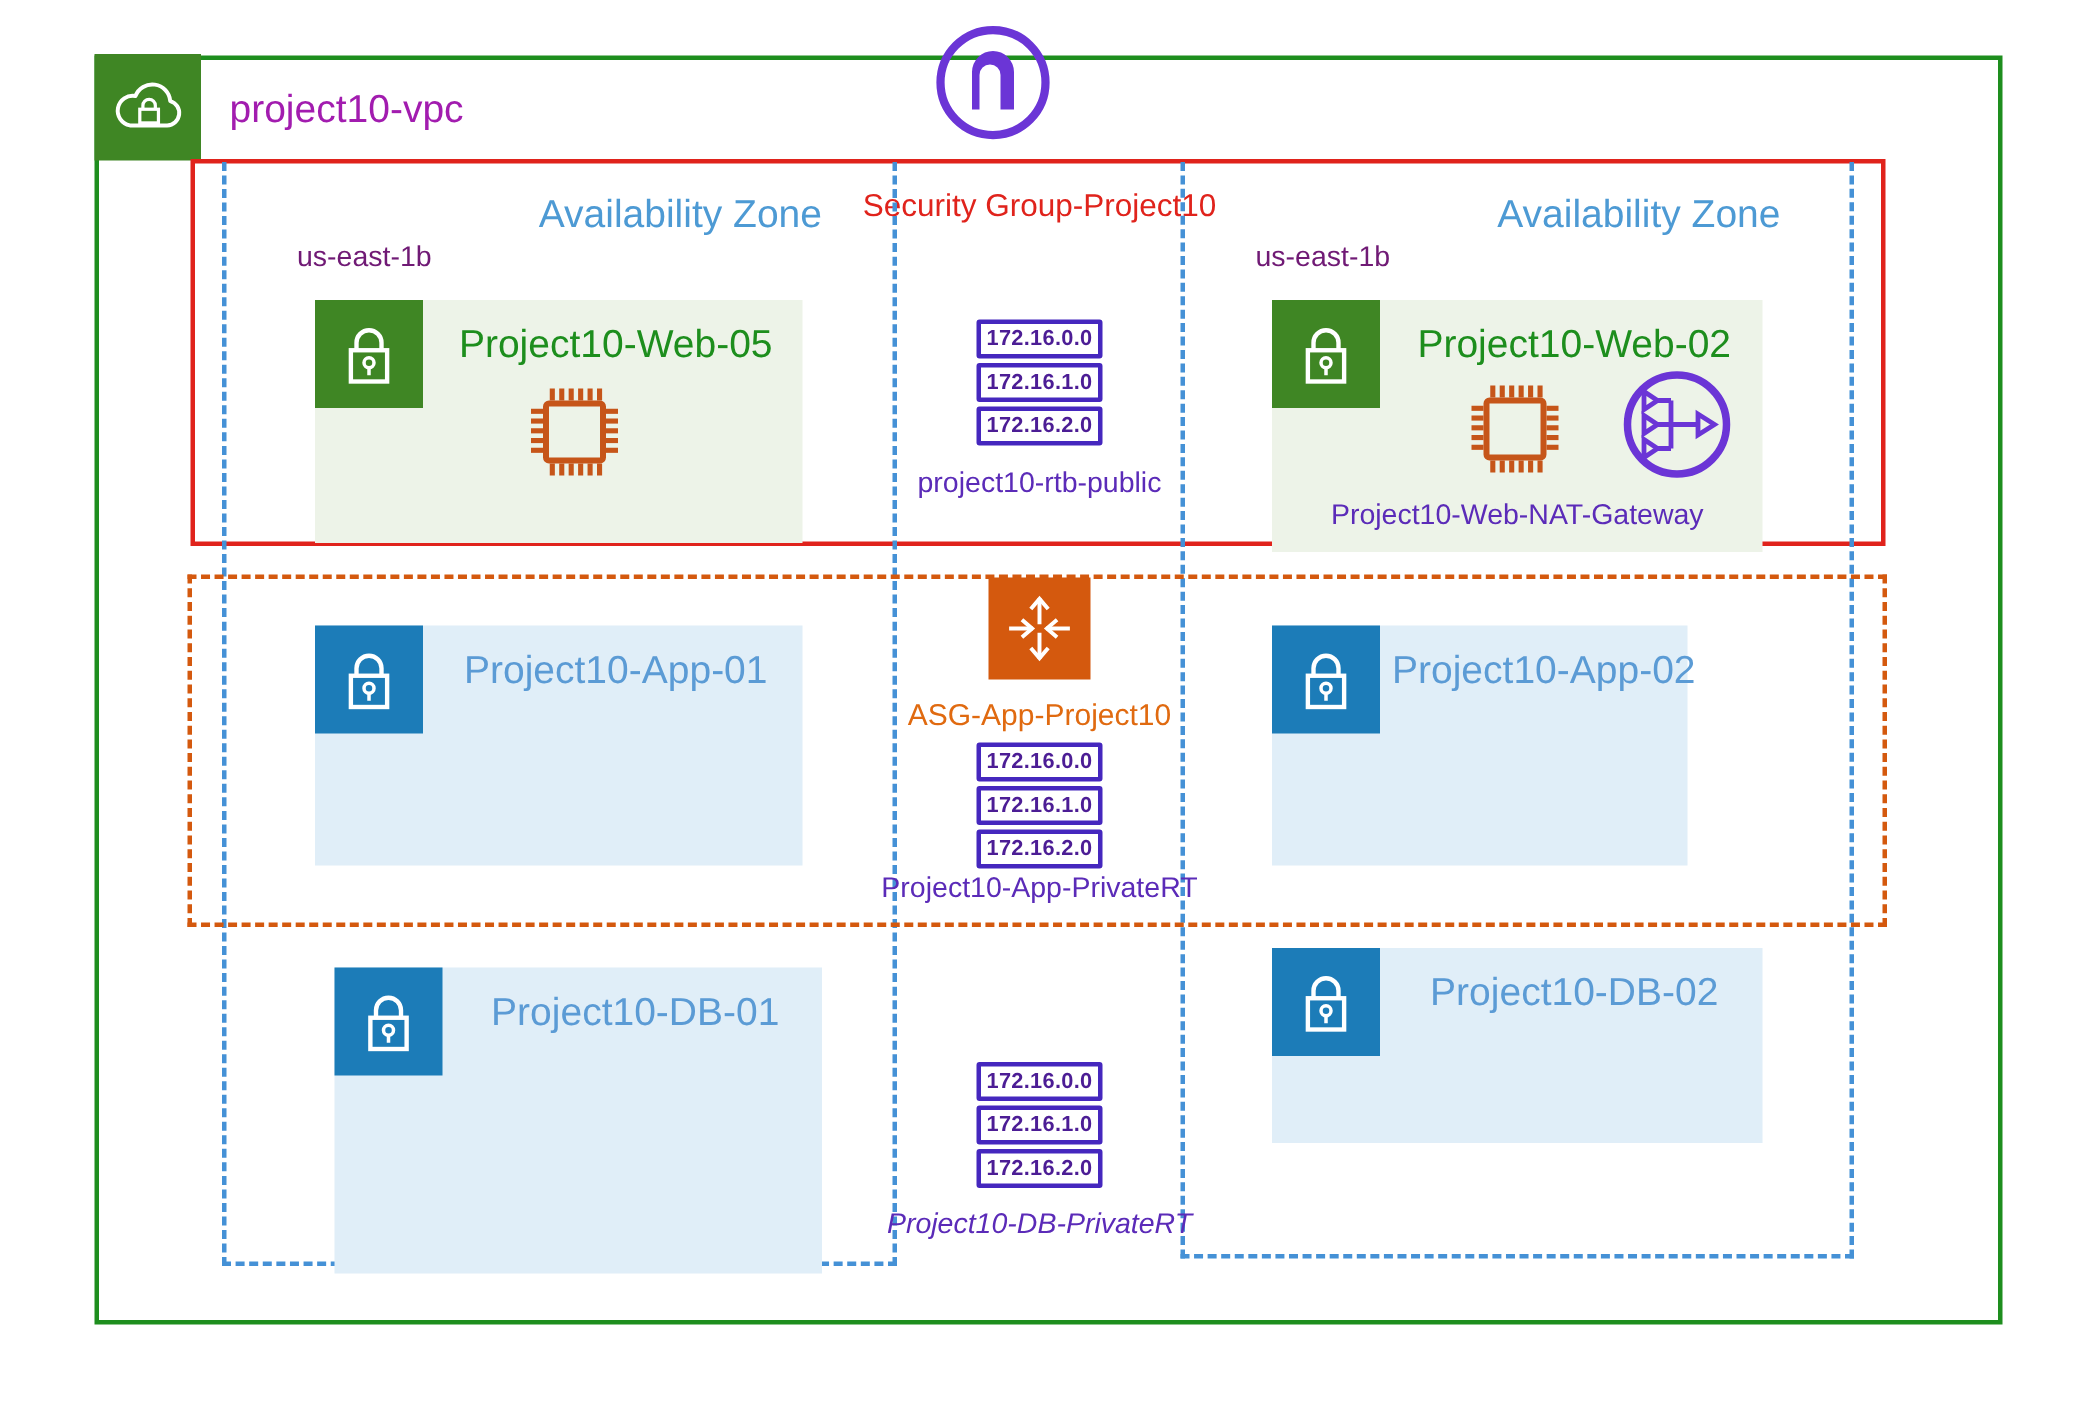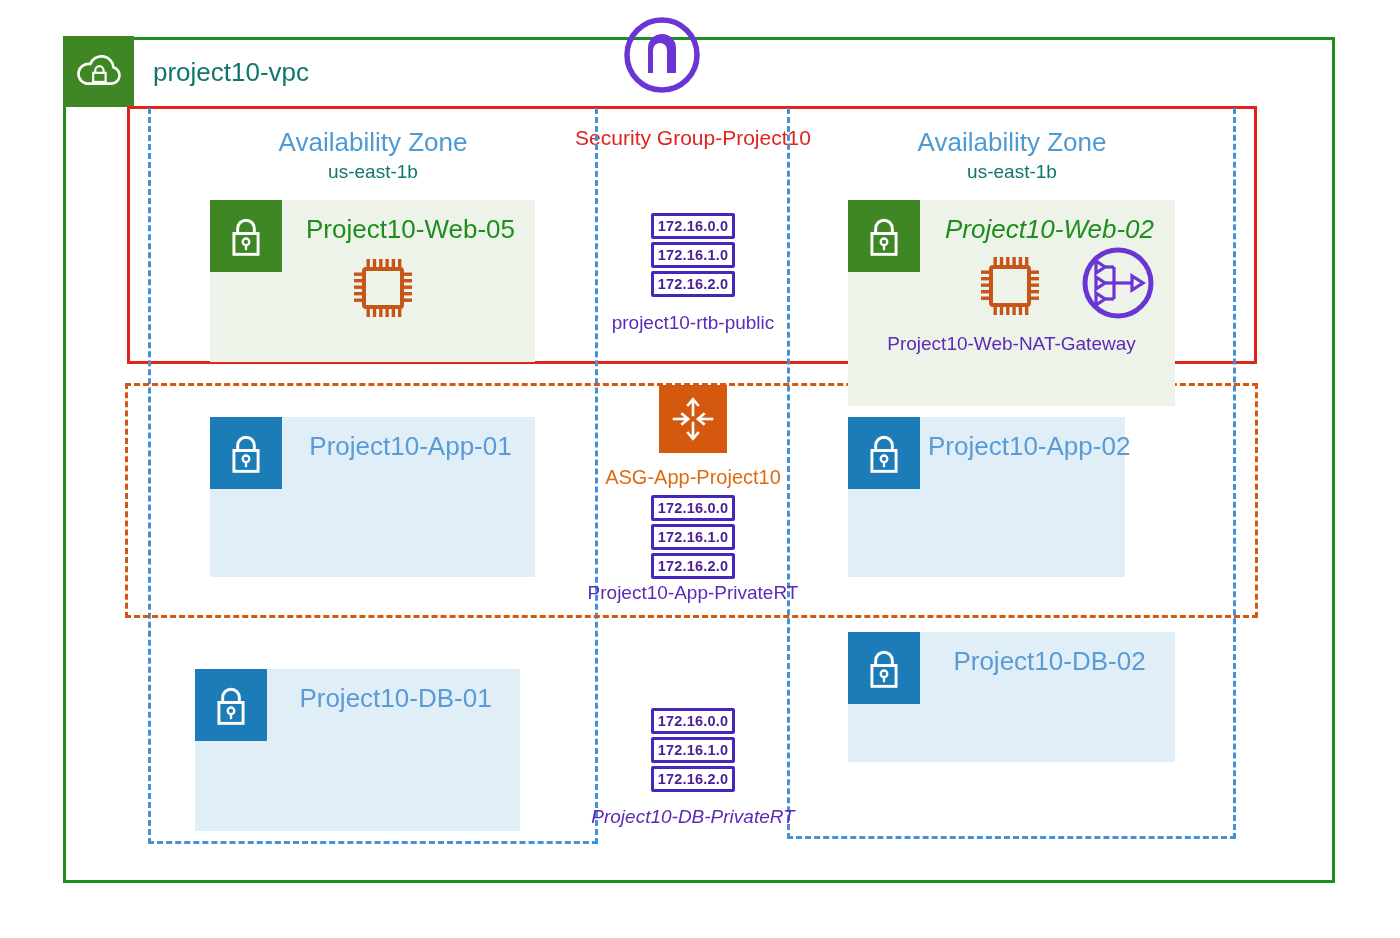--- a/index.html
+++ b/index.html
@@ -3,52 +3,52 @@
 <meta charset="utf-8">
 <style>
   html,body{margin:0;padding:0;background:#ffffff;}
   body{font-family:"Liberation Sans","DejaVu Sans",sans-serif;}
   .diagram{position:relative;width:1400px;height:938px;background:#ffffff;overflow:hidden;}
   .abs{position:absolute;}
 
   
   .vpc-border{left:63px;top:37px;width:1272px;height:846px;border:3px solid #1E8E1E;box-sizing:border-box;}
   .vpc-badge{left:63px;top:36px;width:71px;height:71px;background:#3F8624;display:flex;align-items:center;justify-content:center;}
-  .vpc-title{left:153px;top:57px;font-size:26px;color:#0f766e;white-space:nowrap;}
+  .vpc-title{left:153px;top:57px;font-size:26px;color:#a21caf;white-space:nowrap;}
 
   
   .igw{left:620px;top:13px;width:84px;height:84px;}
 
   
   .sg-box{left:127px;top:106px;width:1130px;height:258px;border:3px solid #E0231C;box-sizing:border-box;}
   .sg-label{left:493px;top:126px;width:400px;text-align:center;font-size:21px;color:#E0231C;white-space:nowrap;}
 
   
   .az{border:3px dashed #4591D6;border-top:none;box-sizing:border-box;}
   .az-left{left:148px;top:108px;width:450px;height:736px;}
   .az-right{left:787px;top:108px;width:449px;height:731px;}
-  .az-title{font-size:26px;color:#4D9AD4;text-align:center;white-space:nowrap;}
-  .az-sub{font-size:19px;color:#0f766e;text-align:center;white-space:nowrap;}
+  .az-title{font-size:26px;color:#4D9AD4;text-align:right;white-space:nowrap;}
+  .az-sub{font-size:19px;color:#701a75;white-space:nowrap;}
   .azt-left{left:198px;top:127px;width:350px;}
   .azs-left{left:198px;top:161px;width:350px;}
   .azt-right{left:837px;top:127px;width:350px;}
   .azs-right{left:837px;top:161px;width:350px;}
 
   
   .asg-box{left:125px;top:383px;width:1133px;height:235px;border:3px dashed #D4590E;box-sizing:border-box;}
 
   
   .subnet{box-sizing:border-box;}
   .subnet-green{background:#EDF3E8;}
   .subnet-blue{background:#E0EEF8;}
   .sn-web1{left:210px;top:200px;width:325px;height:162px;}
-  .sn-web2{left:848px;top:200px;width:327px;height:206px;font-style:italic;}
+  .sn-web2{left:848px;top:200px;width:327px;height:168px;}
   .sn-app1{left:210px;top:417px;width:325px;height:160px;}
   .sn-app2{left:848px;top:417px;width:277px;height:160px;}
-  .sn-db1{left:195px;top:645px;width:325px;height:162px;margin-top:24px;}
+  .sn-db1{left:223px;top:645px;width:325px;height:204px;}
   .sn-db2{left:848px;top:632px;width:327px;height:130px;}
   .lock-sq{position:absolute;left:0;top:0;width:72px;height:72px;display:flex;align-items:center;justify-content:center;}
   .lock-green{background:#3F8624;}
   .lock-blue{background:#1C7CB8;}
   .sn-label{position:absolute;left:80px;right:4px;top:14px;text-align:center;font-size:26px;white-space:nowrap;}
   .sn-label-green{color:#1D8E1D;}
   .sn-label-blue{color:#5B9BD5;}
 
   
   .chip1{left:350px;top:255px;width:66px;height:66px;}

